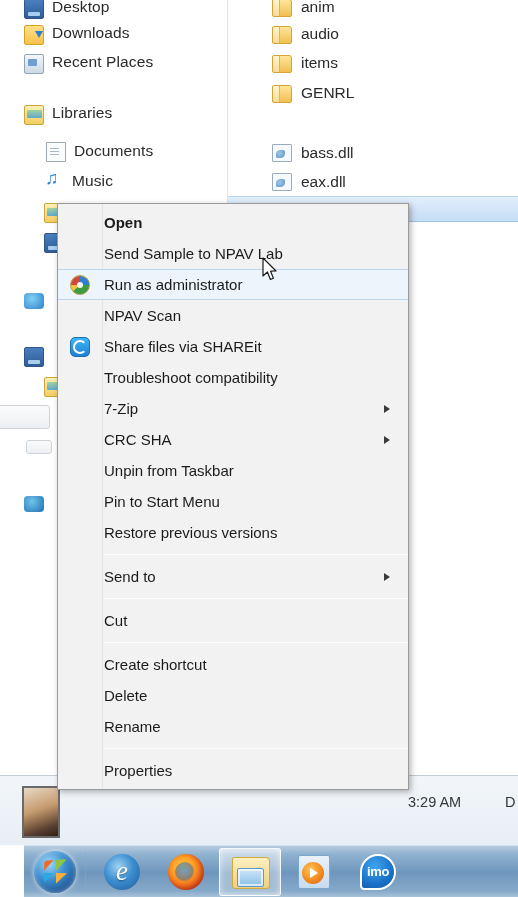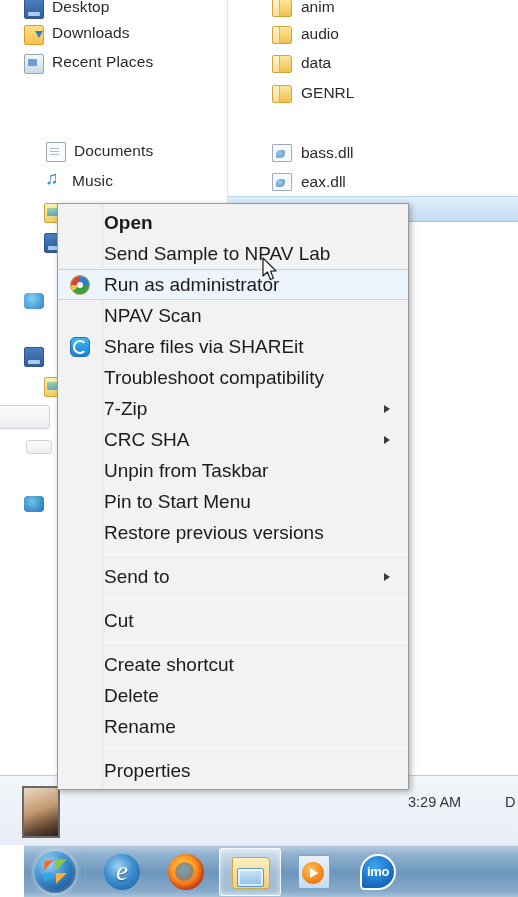--- a/index.html
+++ b/index.html
@@ -285,21 +285,21 @@
     background: #f2f2f2;
     border-right: 1px solid #e4e4e4;
     pointer-events: none;
   }
   .menu-item {
     position: relative;
     height: 31px;
     display: flex;
     align-items: center;
     padding-left: 46px;
-    font-size: 19px;
+    font-size: 15px;
     color: #1b1b1b;
     cursor: default;
     white-space: nowrap;
     z-index: 2;
   }
   .menu-item.bold { font-weight: bold; }
   .menu-item.highlight {
     background: #eef4fb;
     border-top: 1px solid #bcd6ef;
     border-bottom: 1px solid #bcd6ef;
@@ -572,20 +572,24 @@
       <div class="nav-item lvl1" style="top:18px">
         <span class="ico ico-folder-dl"></span>
         <span class="lbl">Downloads</span>
       </div>
 
       <div class="nav-item lvl1" style="top:47px">
         <span class="ico ico-recent"></span>
         <span class="lbl">Recent Places</span>
       </div>
 
+      <div class="nav-item lvl1" style="top:98px">
+        <span class="ico ico-libraries"></span>
+        <span class="lbl">Libraries</span>
+      </div>
 
       <div class="nav-item lvl2" style="top:136px">
         <span class="ico ico-documents"></span>
         <span class="lbl">Documents</span>
       </div>
 
       <div class="nav-item lvl2" style="top:166px">
         <span class="ico ico-music"></span>
         <span class="lbl">Music</span>
       </div>
@@ -618,21 +622,21 @@
       <div class="file-item" style="top:-8px">
         <span class="fico fico-folder"></span>
         <span class="flbl">anim</span>
       </div>
       <div class="file-item" style="top:19px">
         <span class="fico fico-folder"></span>
         <span class="flbl">audio</span>
       </div>
       <div class="file-item" style="top:48px">
         <span class="fico fico-folder"></span>
-        <span class="flbl">data</span>
+        <span class="flbl">items</span>
       </div>
       <div class="file-item" style="top:78px">
         <span class="fico fico-folder"></span>
         <span class="flbl">GENRL</span>
       </div>
       <div class="file-item" style="top:138px">
         <span class="fico fico-dll"></span>
         <span class="flbl">bass.dll</span>
       </div>
       <div class="file-item" style="top:167px">

